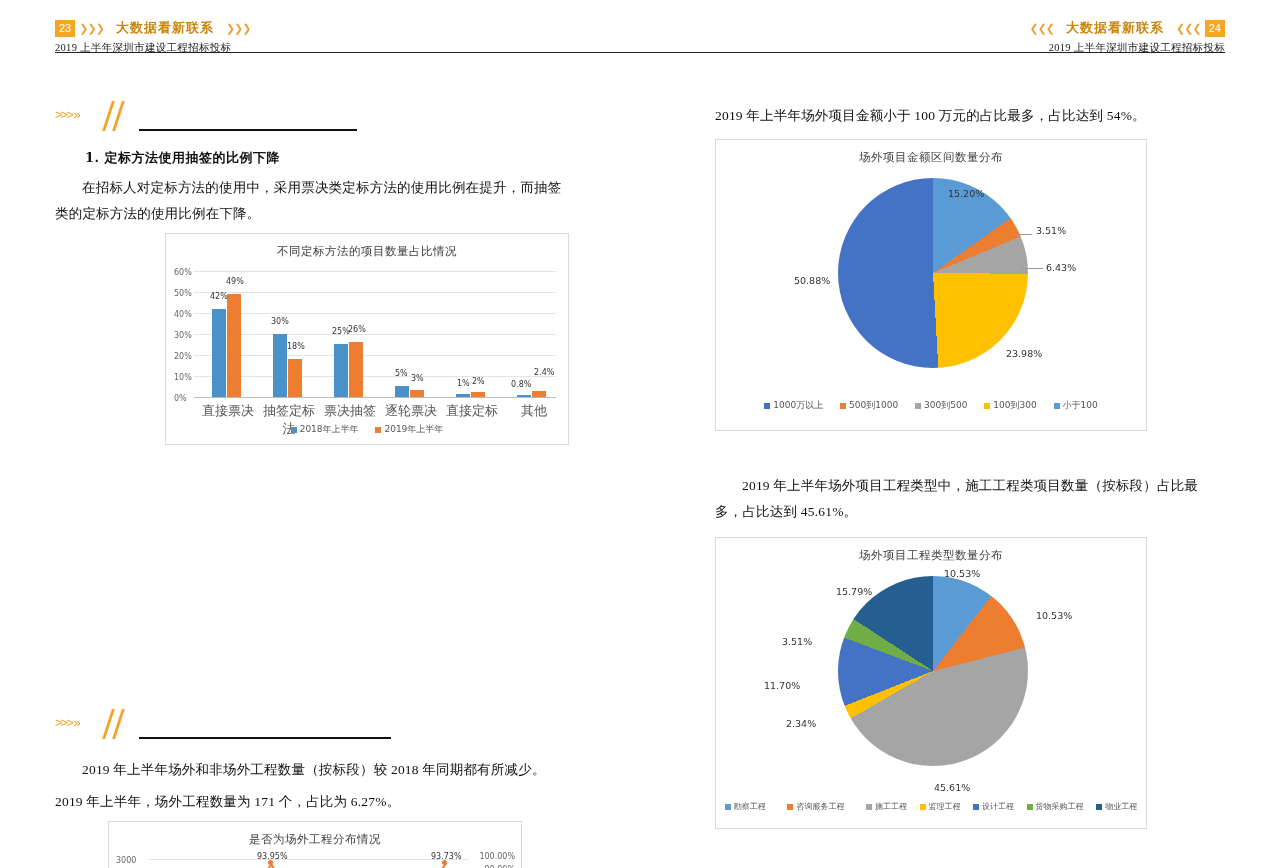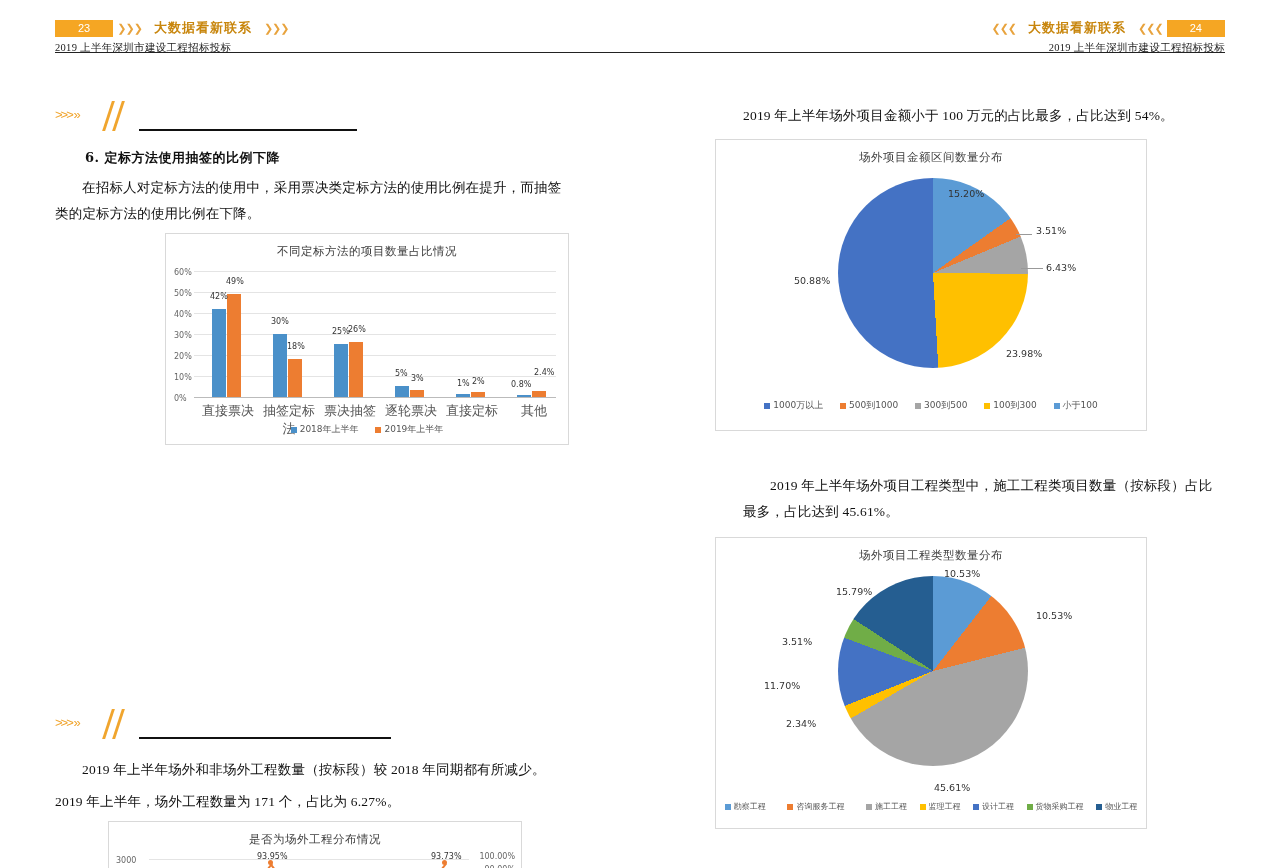--- a/index.html
+++ b/index.html
@@ -13,21 +13,21 @@
   }
   .page{position:absolute;left:0;top:0;width:1280px;height:868px;}
 
   
   .hdr{position:absolute;top:18px;height:36px;}
   .hdr-left{left:55px;width:520px;}
   .hdr-right{right:55px;width:520px;text-align:right;}
   .pgnum{
     display:inline-block;background:#F5A623;color:#fff;
     font-family:"Liberation Sans",sans-serif;font-size:11px;
-    padding:1px 23px;line-height:15px;vertical-align:middle;
+    padding:1px 4px;line-height:15px;vertical-align:middle;
   }
   .hdr-brand{
     display:inline-block;vertical-align:middle;
     font-family:"DejaVu Serif",serif;font-weight:bold;font-size:13px;
     color:#C8860D;letter-spacing:1px;margin:0 8px;
   }
   .chev{display:inline-block;vertical-align:middle;color:#E8A33D;font-size:11px;letter-spacing:-1px;}
   .hdr-sub{
     font-family:"Liberation Serif",serif;font-size:10.5px;color:#222;
     margin-top:4px;letter-spacing:.3px;
@@ -66,21 +66,21 @@
   .sec-underline.wide{width:252px;}
 
   .sub-head{
     font-family:"DejaVu Serif",serif;font-weight:bold;font-size:13px;
     color:#111;margin:6px 0 8px 30px;letter-spacing:.5px;
   }
   p.para{
     font-size:13.5px;line-height:26px;margin:0 0 6px 0;text-indent:2em;
     letter-spacing:.2px;color:#111;
   }
-  .col-right p.para{text-indent:2em;margin-left:28px;}
+  .col-right p.para{text-indent:2em;}
 
   
   .chartbox{
     border:1px solid #d9d9d9;background:#fff;position:relative;
     font-family:"Liberation Sans",sans-serif;
   }
   .chart-title{
     text-align:center;font-size:11.5px;color:#404040;
     font-family:"DejaVu Sans",sans-serif;padding-top:10px;letter-spacing:.5px;
   }
@@ -133,21 +133,21 @@
 
   <div class="col col-left">
 
     <div class="sec-head">
       <span class="sec-arrows">&gt;&gt;&gt; »</span>
       <span class="sec-slash"></span>
       <span class="sec-slash2"></span>
       <span class="sec-underline"></span>
     </div>
 
-    <div class="sub-head">6. 定标方法使用抽签的比例下降</div>
+    <div class="sub-head">1. 定标方法使用抽签的比例下降</div>
     <p class="para">在招标人对定标方法的使用中，采用票决类定标方法的使用比例在提升，而抽签类的定标方法的使用比例在下降。</p>
 
     <div class="chartbox" id="chart1">
       <div class="chart-title">不同定标方法的项目数量占比情况</div>
 
       <div class="axis-lbl" style="left:8px;top:160px;">0%</div>
       <div class="axis-lbl" style="left:8px;top:139px;">10%</div>
       <div class="axis-lbl" style="left:8px;top:118px;">20%</div>
       <div class="axis-lbl" style="left:8px;top:97px;">30%</div>
       <div class="axis-lbl" style="left:8px;top:76px;">40%</div>

